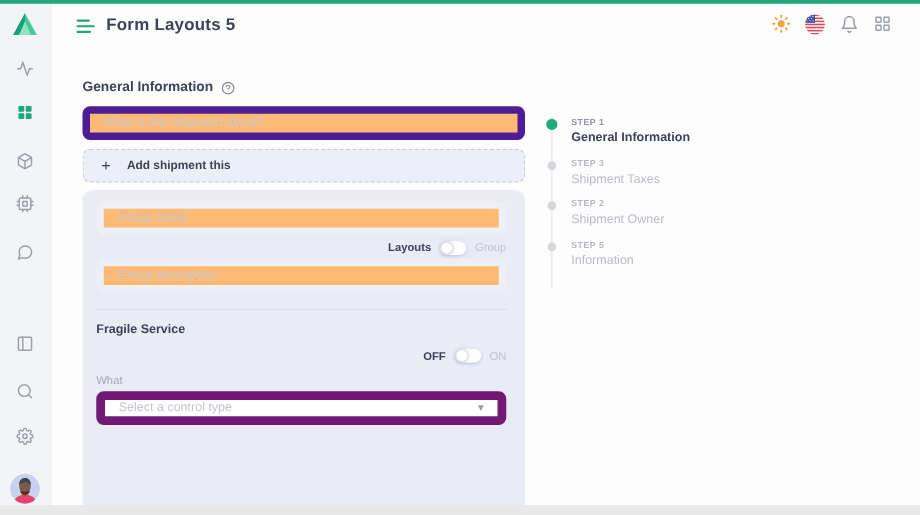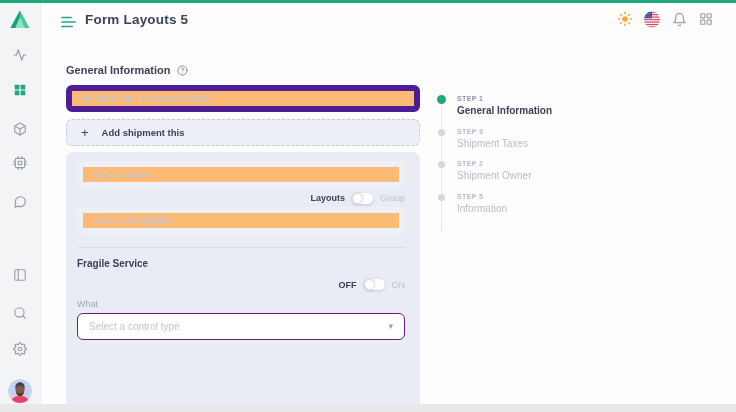--- a/index.html
+++ b/index.html
@@ -83,21 +83,21 @@
 
   .divider { border-top:1px solid #dbdde8; margin:13px 0 0 0; height:0; }
 
   .cs-title { margin-top:10px; font-size:10px; font-weight:700; color:#3c4257; }
   .onoff-row { margin-top:9px; height:12px;align-items:flex-end; }
 
   .field-label { margin-top:9px; font-size:9px; color:#a4a7b5; }
   .field-gap { margin-top:4px; }
   .select {
     box-sizing:border-box; width:100%; height:27px; background:#fff;
-    border:1px solid #701a75; border-radius:6px; padding:0 11px;
+    border:7px solid #701a75; border-radius:6px; padding:0 11px;
     display:flex; align-items:center; justify-content:space-between; cursor:pointer;
   }
   .select .ph { font-size:10px; color:#c3c5d0; }
   .select .caret { font-size:9px; color:#9a9da8; line-height:9px; }
 
   
   .steps { position:absolute; left:432px; top:95px; width:200px; }
   .steps .connector { position:absolute; left:9px; top:6px; width:1px; height:130px; background:#e5e5eb; }
   .step { position:relative; padding-left:25px; margin-bottom:11.5px; cursor:pointer; min-height:21px; }
   .step .dot {

